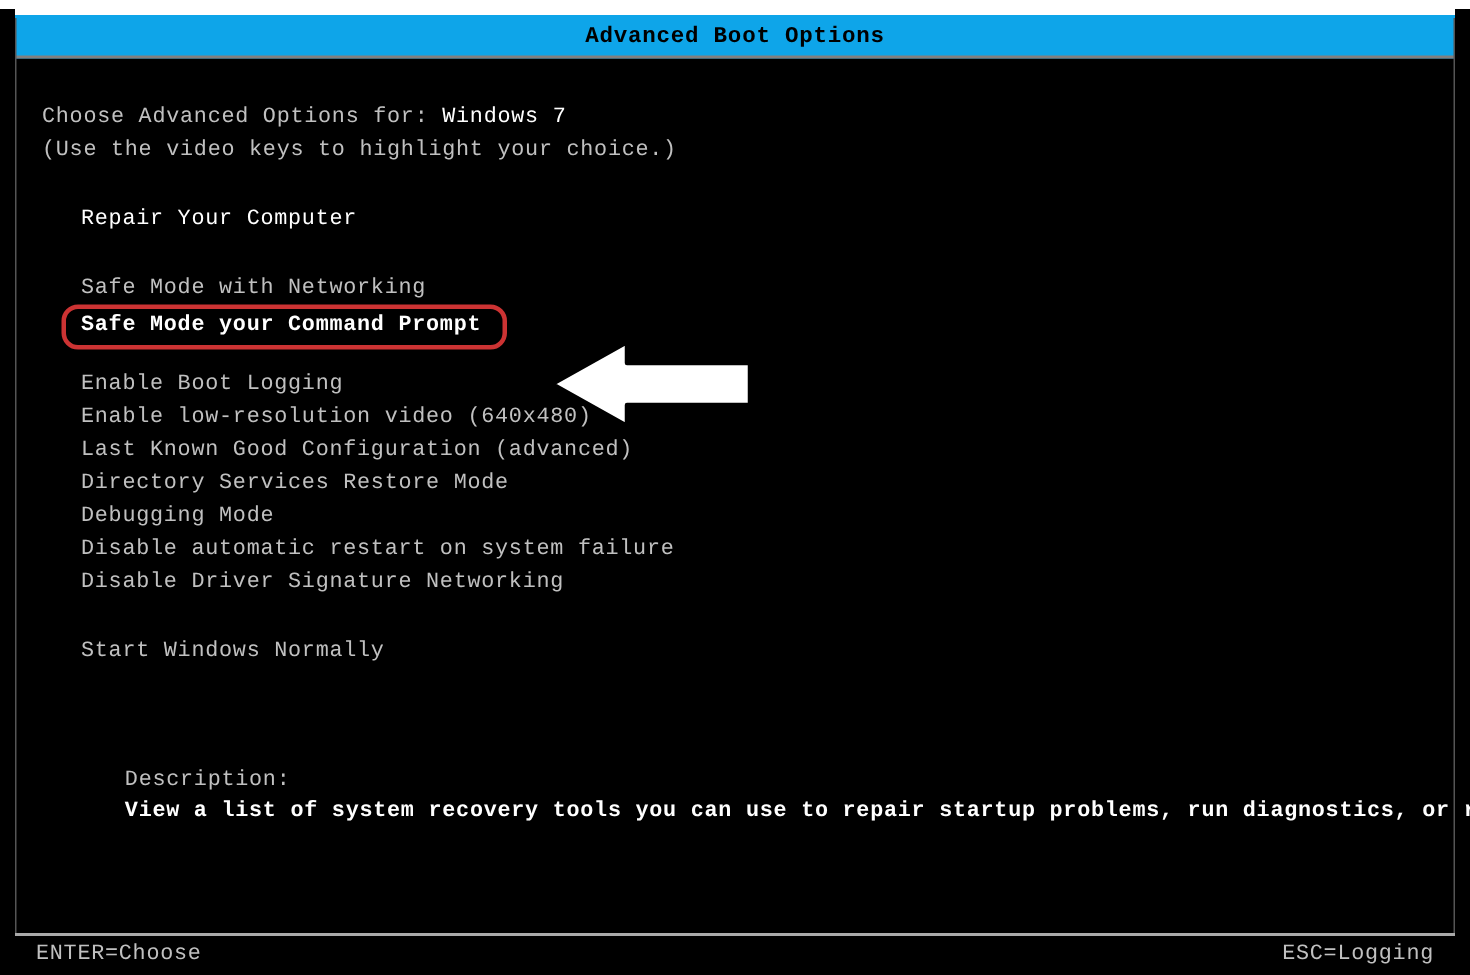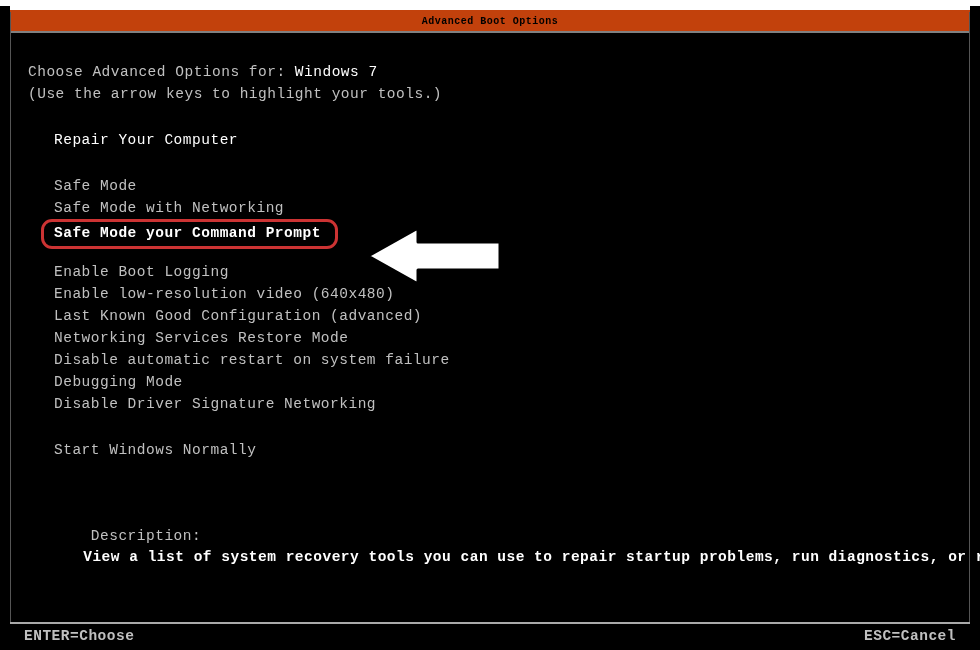--- a/index.html
+++ b/index.html
@@ -14,26 +14,26 @@
   .screen {
     background: #000;
     width: 980px;
     height: 650px;
     position: relative;
     color: #c0c0c0;
     font-size: 14.5px;
     letter-spacing: 0.5px;
   }
   .titlebar {
-    background: #c2410c;
+    background: #0ea5e9;
     color: #000;
     text-align: center;
     padding: 6px 0 4px 0;
     font-weight: bold;
-    font-size: 10px;
+    font-size: 15px;
     border-top: 4px solid #fff;
     border-bottom: 2px solid #808080;
     margin: 6px 10px 0 10px;
   }
   .content {
     padding: 28px 28px 0 28px;
   }
   .line { white-space: pre; line-height: 22px; }
   .bold-white { color: #fff; font-weight: normal; }
   .gap { height: 18px; }
@@ -67,35 +67,34 @@
     font-size: 52px;
     color: #7a7a7a;
     opacity: 0.82;
     letter-spacing: 0px;
     pointer-events: none;
     white-space: nowrap;
   }
   .desc-block {
     padding: 24px 0 0 0;
   }
-  .desc-label { display: inline-block; width: 118px; vertical-align: top; text-align: right; }
+  .desc-label { display: inline-block; width: 118px; vertical-align: top; }
   .desc-text { display: inline-block; width: 560px; color: #fff; font-weight: bold; vertical-align: top; line-height: 20px;}
   .footer {
     position: absolute;
     bottom: 12px;
     left: 10px;
     right: 10px;
     border-top: 2px solid #a9a9a9;
     background: #000;
     color: #c0c0c0;
     padding: 4px 14px 0 14px;
     display: flex;
     justify-content: space-between;
     font-size: 14.5px;
-    font-weight: bold;
   }
   .border-frame {
     position: absolute;
     inset: 6px 10px 12px 10px;
     border: 1px solid #555;
     pointer-events: none;
     border-top: none;
   }
 </style>
 </head>
@@ -105,44 +104,43 @@
 
   <div class="titlebar">
     <span>Advanced Boot Options</span>
   </div>
 
   <div class="border-frame"></div>
 
   <div class="content">
 
     <div class="line"><span>Choose Advanced Options for: </span><span class="bold-white">Windows 7</span></div>
-    <div class="line">(Use the arrow keys to highlight your tools.)</div>
+    <div class="line">(Use the video keys to highlight your choice.)</div>
 
     <div class="gap"></div>
       <div class="gap-sm"></div>
 
     <div class="menu">
       <div class="line"><span class="item bold-white">Repair Your Computer</span></div>
 
       <div class="gap"></div>
         <div class="gap-sm"></div>
 
-      <div class="line"><span class="item">Safe Mode</span></div>
       <div class="line"><span class="item">Safe Mode with Networking</span></div>
       <div class="line"><span class="highlight-ring"><span class="item">Safe Mode your Command Prompt</span></span></div>
 
       <div class="gap-sm"></div>
         <div class="gap-sm"></div>
 
       <div class="line"><span class="item">Enable Boot Logging</span></div>
       <div class="line"><span class="item">Enable low-resolution video (640x480)</span></div>
       <div class="line"><span class="item">Last Known Good Configuration (advanced)</span></div>
-      <div class="line"><span class="item">Networking Services Restore Mode</span></div>
+      <div class="line"><span class="item">Directory Services Restore Mode</span></div>
+      <div class="line"><span class="item">Debugging Mode</span></div>
       <div class="line"><span class="item">Disable automatic restart on system failure</span></div>
-      <div class="line"><span class="item">Debugging Mode</span></div>
       <div class="line"><span class="item">Disable Driver Signature Networking</span></div>
 
       <div class="gap"></div>
         <div class="gap-sm"></div>
 
       <div class="line"><span class="item">Start Windows Normally</span></div>
     </div>
 
     <div class="gap"></div>
 
@@ -155,16 +153,16 @@
 
 
   <div class="arrow-wrap">
     <svg width="160" height="80" viewBox="0 0 160 80">
       <path d="M 8 40 L 58 12 L 58 26 L 140 26 L 140 54 L 58 54 L 58 68 Z" fill="#ffffff" stroke="#000000" stroke-width="3" stroke-linejoin="round"></path>
     </svg>
   </div>
 
   <div class="footer">
     <span>ENTER=Choose</span>
-    <span>ESC=Cancel</span>
+    <span>ESC=Logging</span>
   </div>
 
 </div>
 
 </body></html>

